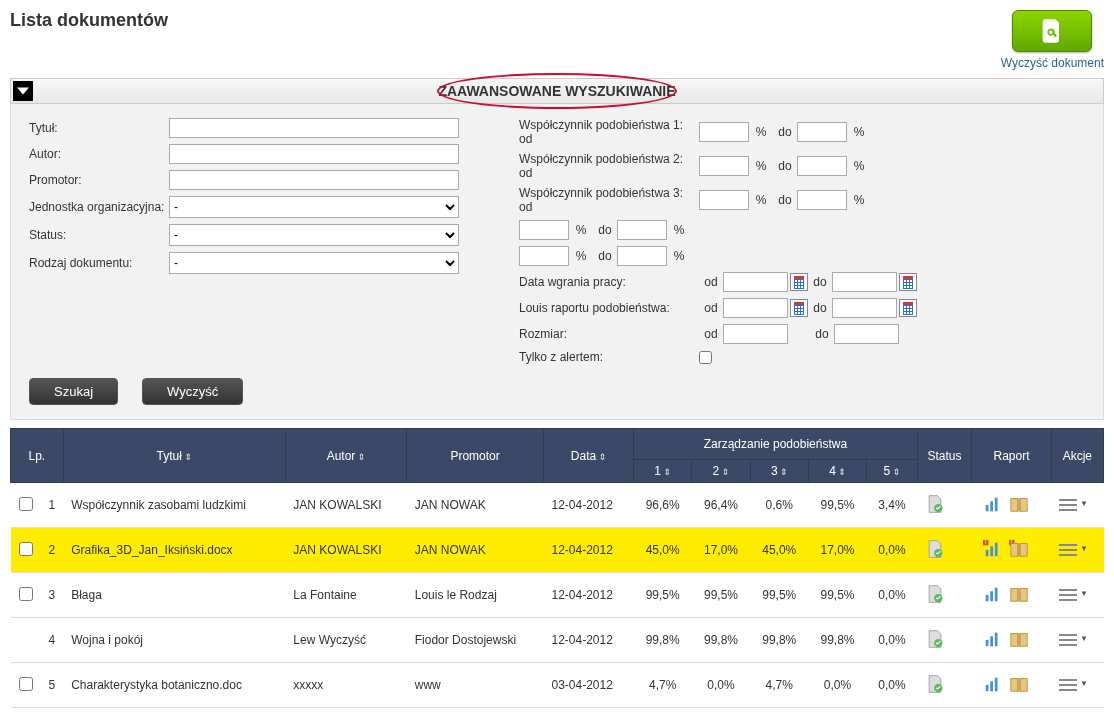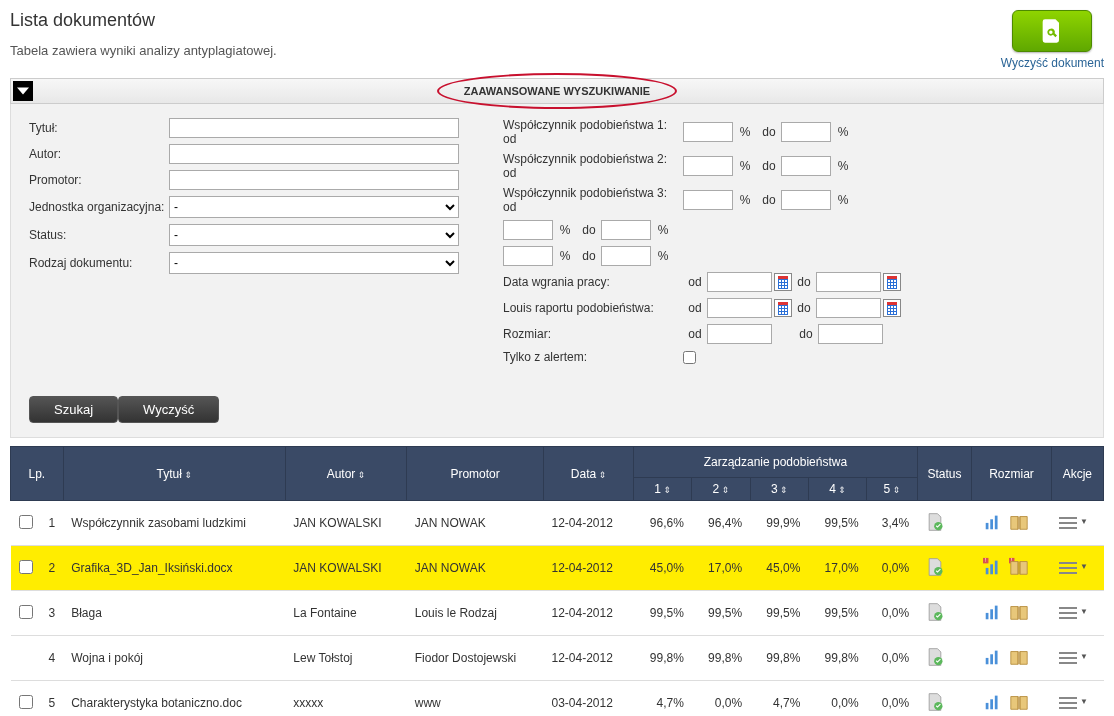--- a/index.html
+++ b/index.html
@@ -1,68 +1,67 @@
 <!DOCTYPE html>
 <html><head>
 <meta charset="utf-8">
 <style>
   *{box-sizing:border-box;margin:0;padding:0}
   body{font-family:Arial,Helvetica,sans-serif;font-size:13px;color:#333;background:#fff;padding:10px}
   .page{width:1094px;margin:0 auto}
   .topbar{display:flex;justify-content:space-between;align-items:flex-start;margin-bottom:8px}
-  .title-area h2{font-size:18px;font-weight:normal;margin-bottom:12px}
+  .title-area h2{font-size:18px;font-weight:bold;margin-bottom:24px}
   .subtitle{color:#555;font-size:13px}
   .check-btn-wrap{text-align:center}
   .check-btn{display:inline-flex;align-items:center;justify-content:center;width:80px;height:42px;background:linear-gradient(#8fd400,#5fa800);border:1px solid #4d8a00;border-radius:6px;cursor:pointer;box-shadow:0 1px 2px rgba(0,0,0,.3)}
   .check-btn svg{fill:#fff}
   .check-label{font-size:12px;color:#2a6496;margin-top:4px}
-  .adv-header{position:relative;background:linear-gradient(#f7f7f7,#e8e8e8);border:1px solid #ccc;height:26px;display:flex;align-items:center;justify-content:center;font-weight:bold;font-size:11px}
+  .adv-header{position:relative;background:linear-gradient(#f7f7f7,#e8e8e8);border:1px solid #ccc;height:26px;display:flex;align-items:center;justify-content:center;font-weight:bold;font-size:14px}
   .adv-toggle{position:absolute;left:2px;top:2px;width:20px;height:20px;background:#000;display:flex;align-items:center;justify-content:center;cursor:pointer}
   .adv-toggle svg{fill:#fff}
   .ellipse{position:absolute;left:50%;top:50%;transform:translate(-50%,-50%);width:240px;height:36px;border:2px solid #c8102e;border-radius:50%;pointer-events:none}
   .filter-panel{background:#f2f2f2;border:1px solid #ddd;border-top:none;padding:14px 18px}
-  .filter-grid{display:flex;gap:24px}
+  .filter-grid{display:flex;gap:40px}
   .left-col{flex:0 0 450px}
   .right-col{flex:1}
   .frow{display:flex;align-items:center;margin-bottom:6px;font-size:12px}
   .frow label{width:140px}
   .frow input[type=text]{height:20px;border:1px solid #aaa;padding:0 4px;font-size:12px}
   .frow .txt{width:290px}
   .frow select{width:290px;height:22px;border:1px solid #aaa;background:#fff;font-size:12px}
   .right-col .frow label{width:180px}
   .inline-label{width:24px;text-align:center}
   .pct-input{width:50px}
   .date-input{width:65px}
   .cal-icon{display:inline-flex;width:18px;height:18px;border:1px solid #888;background:#fff;margin-left:2px;align-items:center;justify-content:center;cursor:pointer}
   .cal-icon::after{content:"";width:10px;height:10px;background:repeating-linear-gradient(0deg,#2a6fd6 0 1px,transparent 1px 3px),repeating-linear-gradient(90deg,#2a6fd6 0 1px,transparent 1px 3px);border-top:3px solid #d33}
-  .btn-row{margin-top:26px;display:flex;gap:0}
+  .btn-row{margin-top:8px;display:flex;gap:24px}
   .btn{padding:5px 24px;border:1px solid #555;border-radius:4px;background:linear-gradient(#555,#333);color:#fff;font-size:13px;cursor:pointer}
   table.docs{width:100%;border-collapse:collapse;margin-top:8px;font-size:12px}
   table.docs thead th{background:#3a4a66;color:#fff;font-weight:normal;padding:8px 6px;border:1px solid #2e3b52;text-align:center;font-size:12px}
   table.docs thead .sub th{padding:4px 6px}
   table.docs tbody td{padding:10px 8px;border-bottom:1px solid #ddd;vertical-align:middle}
   tbody tr.highlight{background:#ffed00}
   .chk{width:14px;height:14px}
   .lp{text-align:right;width:20px}
-  .rnum{text-align:right}
+  .rnum{text-align:center}
   .thsort::after{content:" ⇕";font-size:9px;opacity:.9}
   .report-cell{white-space:nowrap}
   .rep-btn{display:inline-flex;width:24px;height:22px;align-items:center;justify-content:center;margin:0 1px;cursor:pointer}
   .action-btn{display:inline-flex;align-items:center;cursor:pointer}
   .action-lines{width:18px;height:14px;background:repeating-linear-gradient(0deg,#888 0 2px,transparent 2px 5px)}
   .action-arrow{font-size:8px;color:#555;margin-left:3px}
 </style>
 </head>
 <body>
 
 <div class="page">
   <div class="topbar">
     <div class="title-area">
       <h2>Lista dokumentów</h2>
-      <div class="subtitle">Tabela zawiera wyniki analizy antyplagiatowej.</div>
     </div>
     <div class="check-btn-wrap">
       <div class="check-btn">
         <svg width="28" height="28" viewBox="0 0 24 24">
             <path d="M6 2h9l3 3v15a2 2 0 0 1-2 2H6a2 2 0 0 1-2-2V4a2 2 0 0 1 2-2zm9 3V3.5L17.5 6H15zM11 10a3 3 0 1 0 1.9 5.32l2 2 1.4-1.4-2-2A3 3 0 0 0 11 10zm0 1.5a1.5 1.5 0 1 1 0 3 1.5 1.5 0 0 1 0-3z"></path>
           </svg>
       </div>
       <div class="check-label">Wyczyść dokument</div>
     </div>
   </div>
@@ -185,42 +184,42 @@
   <table class="docs">
     <thead>
       <tr>
         <th rowspan="2" colspan="2">Lp.</th>
         <th rowspan="2"><span>Tytuł</span><span class="thsort"></span></th>
         <th rowspan="2"><span>Autor</span><span class="thsort"></span></th>
         <th rowspan="2">Promotor</th>
         <th rowspan="2"><span>Data</span><span class="thsort"></span></th>
         <th colspan="5">Zarządzanie podobieństwa</th>
         <th rowspan="2">Status</th>
-        <th rowspan="2">Rozmiar</th>
+        <th rowspan="2">Raport</th>
         <th rowspan="2">Akcje</th>
       </tr>
       <tr class="sub">
         <th><span>1</span><span class="thsort"></span></th>
         <th><span>2</span><span class="thsort"></span></th>
         <th><span>3</span><span class="thsort"></span></th>
         <th><span>4</span><span class="thsort"></span></th>
         <th><span>5</span><span class="thsort"></span></th>
       </tr>
     </thead>
     <tbody id="tbody">
         <tr>
           <td style="width:24px"><input type="checkbox" class="chk" style=""></td>
           <td class="lp">1</td>
           <td>Współczynnik zasobami ludzkimi</td>
           <td>JAN KOWALSKI</td>
           <td>JAN NOWAK</td>
           <td>12-04-2012</td>
           <td class="rnum">96,6%</td>
           <td class="rnum">96,4%</td>
-          <td class="rnum">99,9%</td>
+          <td class="rnum">0,6%</td>
           <td class="rnum">99,5%</td>
           <td class="rnum">3,4%</td>
           <td><svg width="20" height="20" viewBox="0 0 24 24">
               <path fill="#ddd" stroke="#999" d="M5 2h10l4 4v16H5z"></path>
               <circle cx="16" cy="17" r="5" fill="#5cb85c"></circle>
               <path fill="#fff" d="M13 17l2 2 4-4-1-1-3 3-1-1z"></path>
             </svg></td>
           <td class="report-cell"><span class="rep-btn">
               <svg width="22" height="20" viewBox="0 0 24 22">
                 <rect x="4" y="12" width="3" height="7" fill="#4a90d9"></rect>
@@ -307,21 +306,21 @@
             </span></td>
           <td><span class="action-btn">
               <span class="action-lines"></span>
               <span class="action-arrow">▼</span>
             </span></td>
         </tr>
         <tr>
           <td style="width:24px"></td>
           <td class="lp">4</td>
           <td>Wojna i pokój</td>
-          <td>Lew Tołstoj</td>
+          <td>Lew Wyczyść</td>
           <td>Fiodor Dostojewski</td>
           <td>12-04-2012</td>
           <td class="rnum">99,8%</td>
           <td class="rnum">99,8%</td>
           <td class="rnum">99,8%</td>
           <td class="rnum">99,8%</td>
           <td class="rnum">0,0%</td>
           <td><svg width="20" height="20" viewBox="0 0 24 24">
               <path fill="#ddd" stroke="#999" d="M5 2h10l4 4v16H5z"></path>
               <circle cx="16" cy="17" r="5" fill="#5cb85c"></circle>

